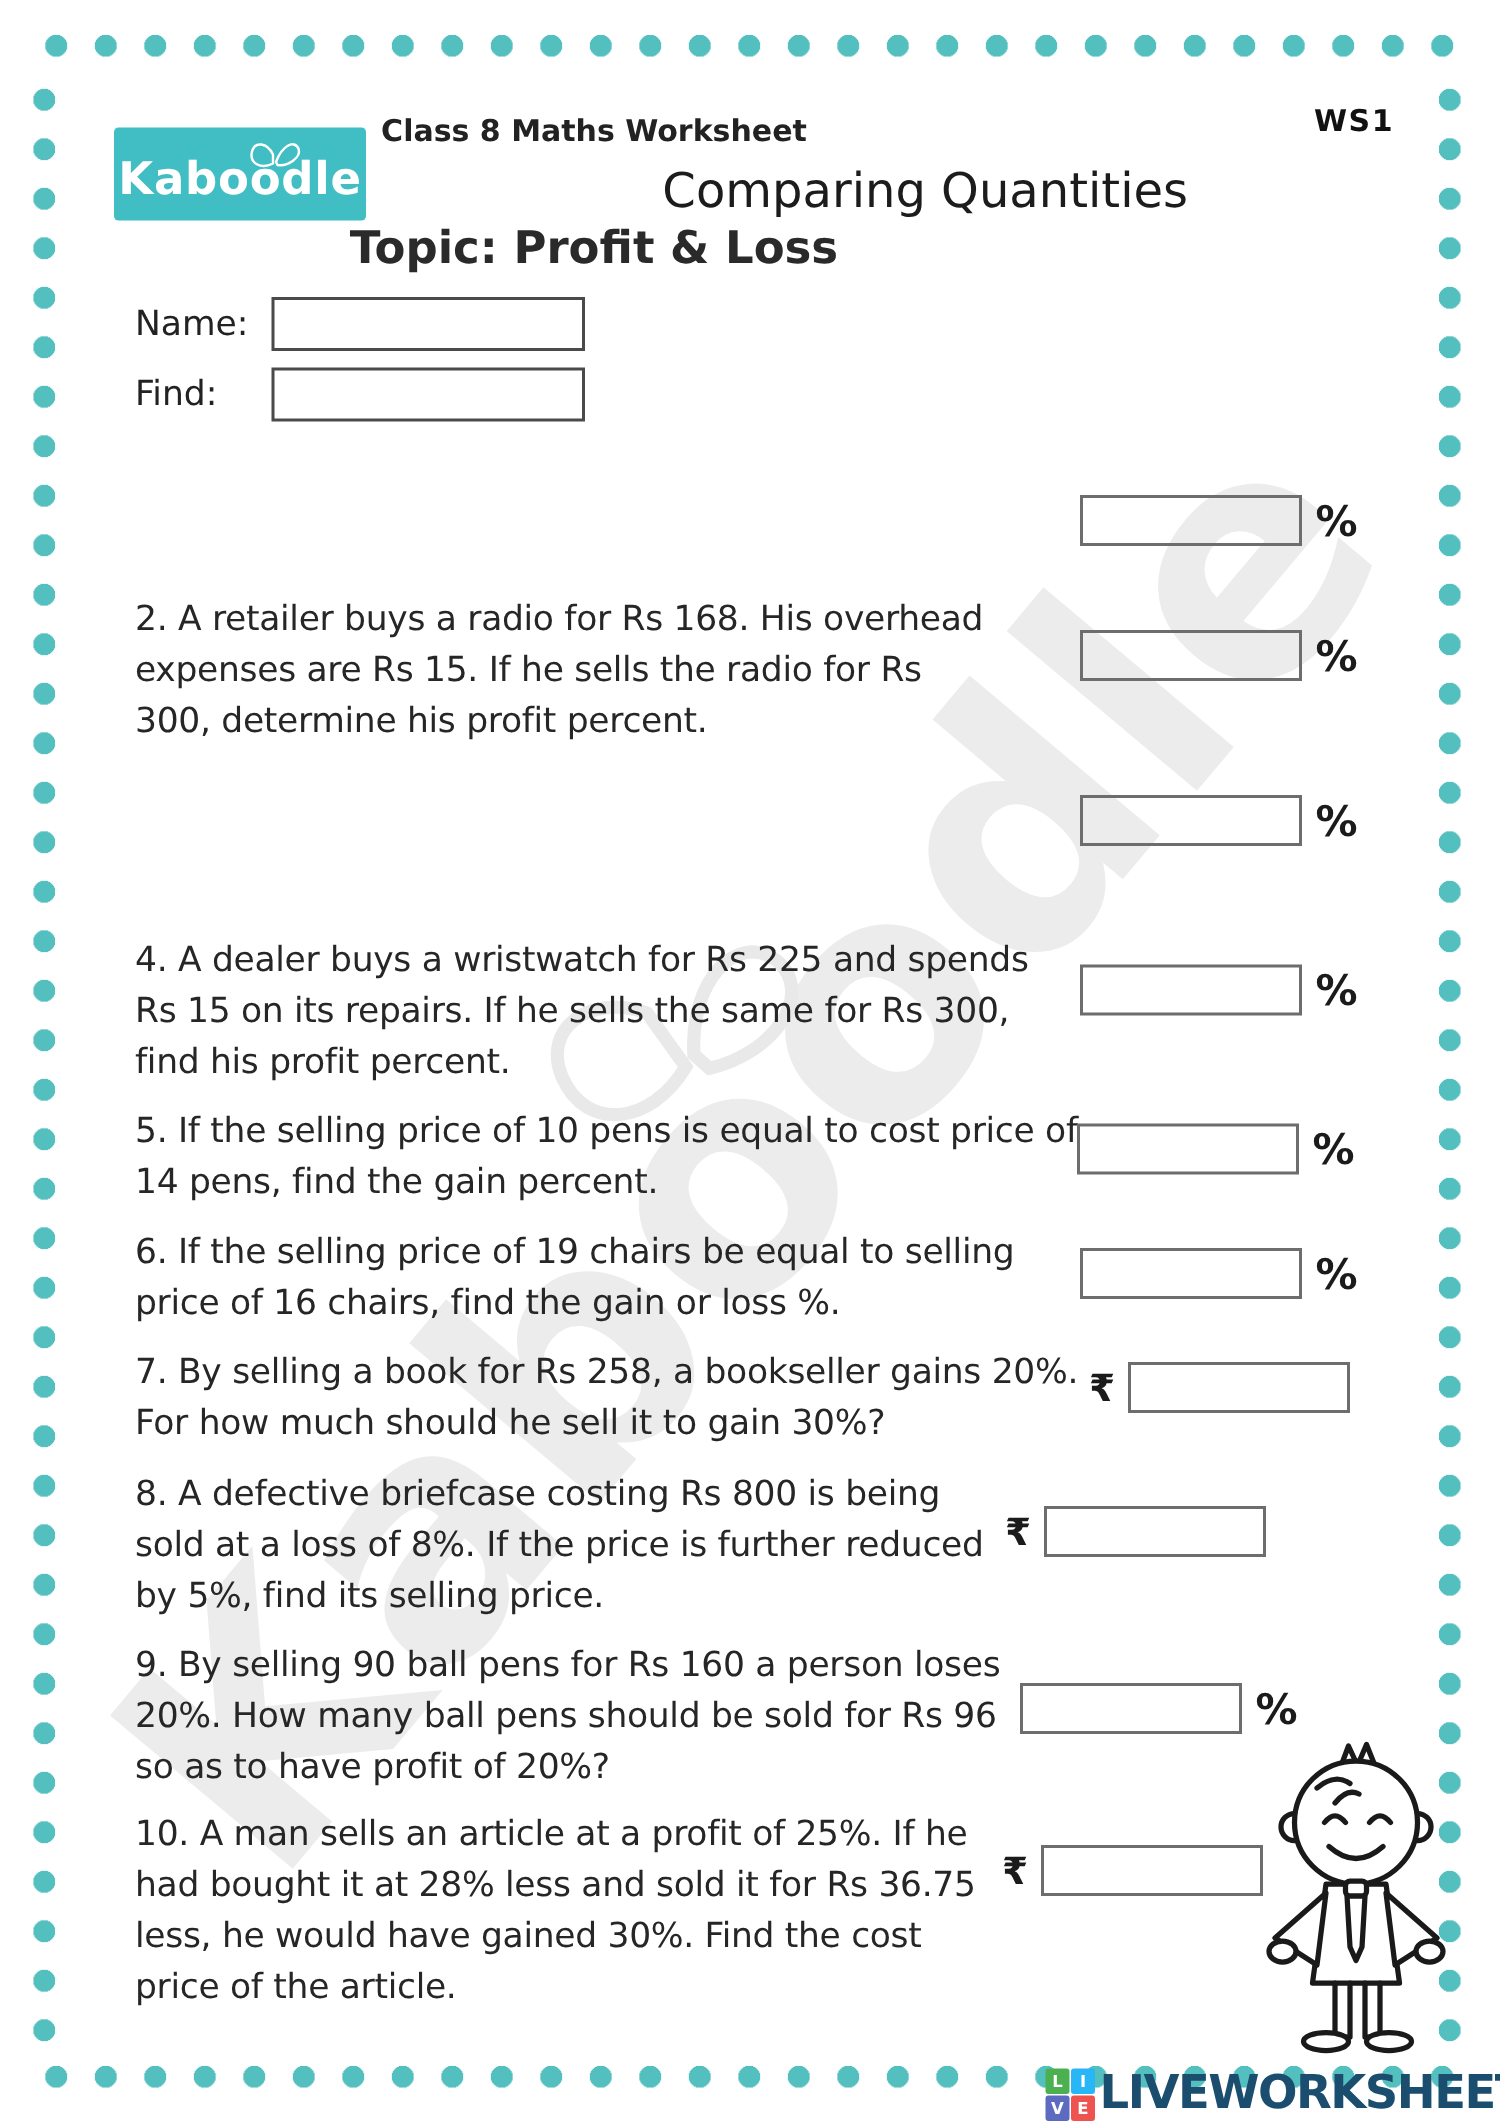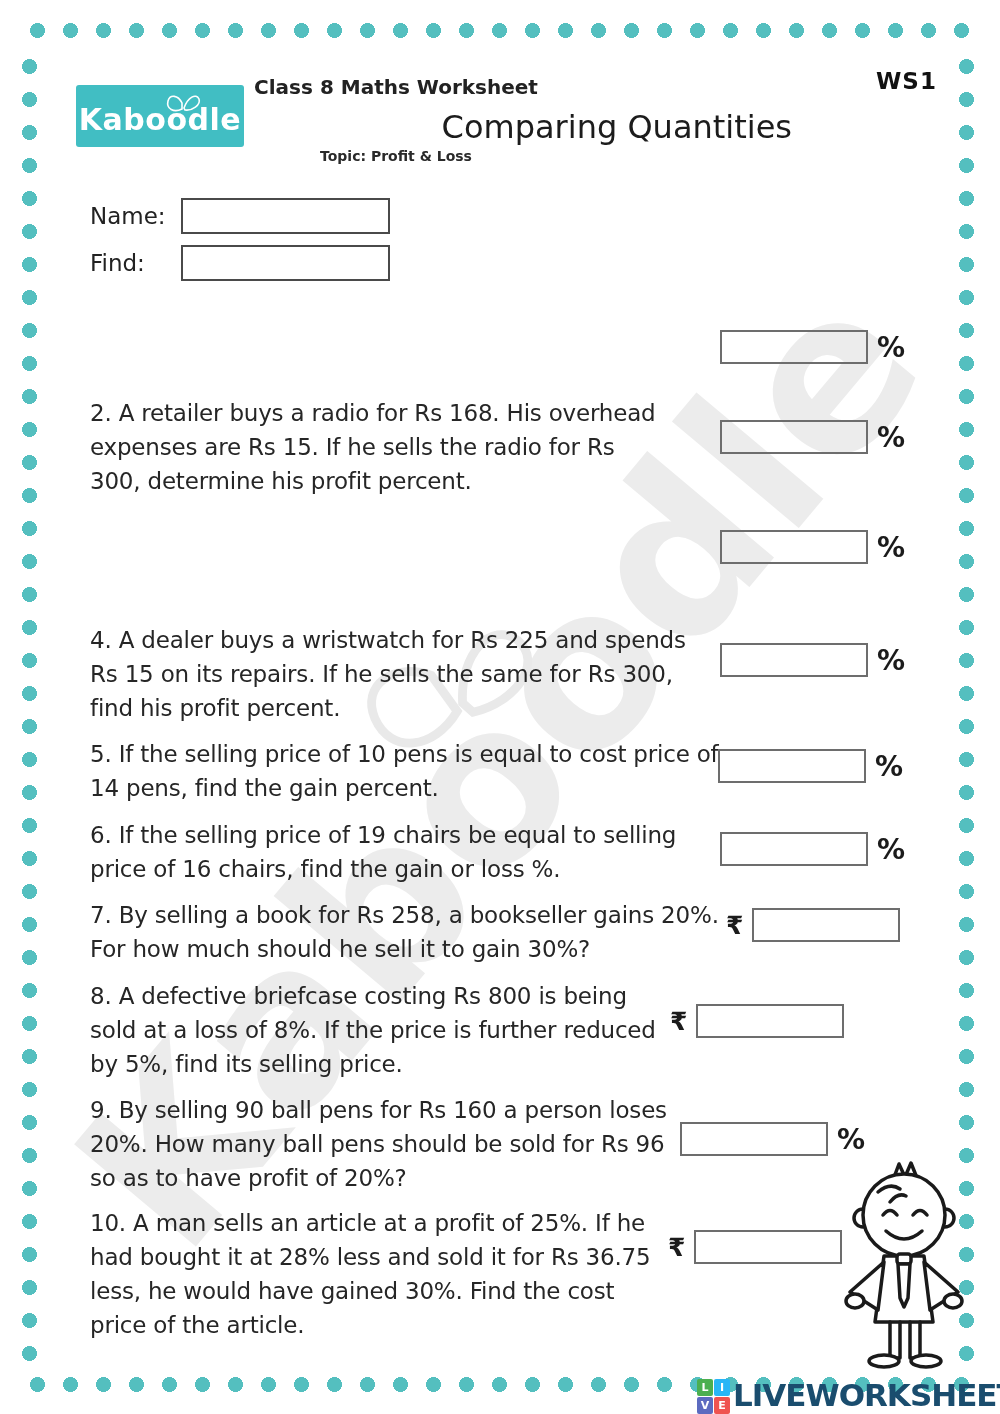--- a/index.html
+++ b/index.html
@@ -39,25 +39,25 @@
 
   
   .brand-logo {
     position:absolute; z-index:2; left:76px; top:85px; width:168px; height:62px;
     background:#41bec3; border-radius:3px; display:flex; align-items:flex-end; justify-content:center;
   }
   .brand-logo .brand-text {
     color:#ffffff; font-size:30px; font-weight:bold; letter-spacing:0.5px; padding-bottom:10px;
   }
   .brand-butterfly { position:absolute; left:88px; top:4px; }
-  .ws-code { position:absolute; z-index:2; left:876px; top:68px; font-size:23px; font-weight:bold; color:#111; letter-spacing:1px; }
+  .ws-code { position:absolute; z-index:2; left:876px; top:68px; font-size:20px; font-weight:bold; color:#111; letter-spacing:1px; }
   .hdr { position:absolute; z-index:2; left:0; width:792px; text-align:center; color:#222; }
   .hdr-line1 { top:75px; font-size:20px; font-weight:bold; }
   .hdr-title { top:108px; font-size:32px; font-weight:normal; color:#1c1c1c;text-align:right; }
-  .hdr-topic { top:148px; font-size:14px; font-weight:bold; color:#2a2a2a; }
+  .hdr-topic { top:148px; font-size:30px; font-weight:bold; color:#2a2a2a; }
 
   
   .field-label { position:absolute; z-index:2; left:90px; font-size:23px; color:#222; font-weight:500; }
   .field-box {
     position:absolute; z-index:2; left:181px; width:209px; height:36px;
     border:2px solid #4a4a4a; background:transparent; outline:none;
     font-size:20px; padding:0 8px; font-family:inherit;
   }
 
   

